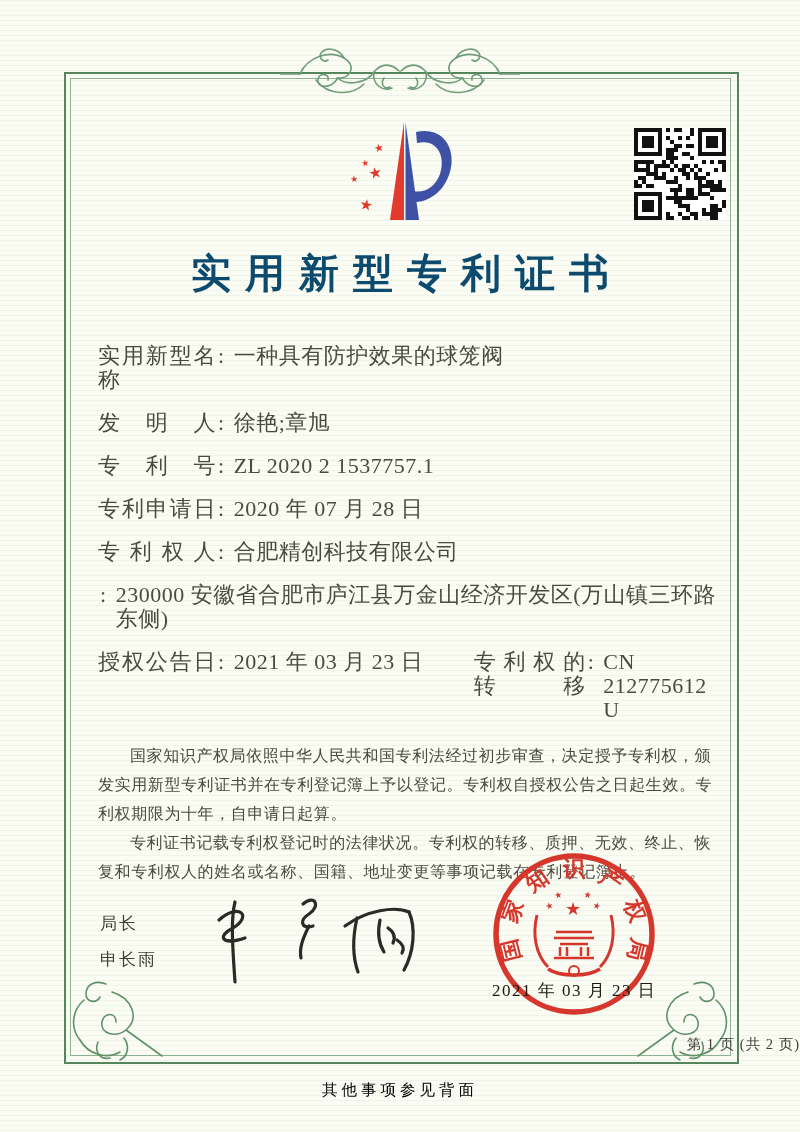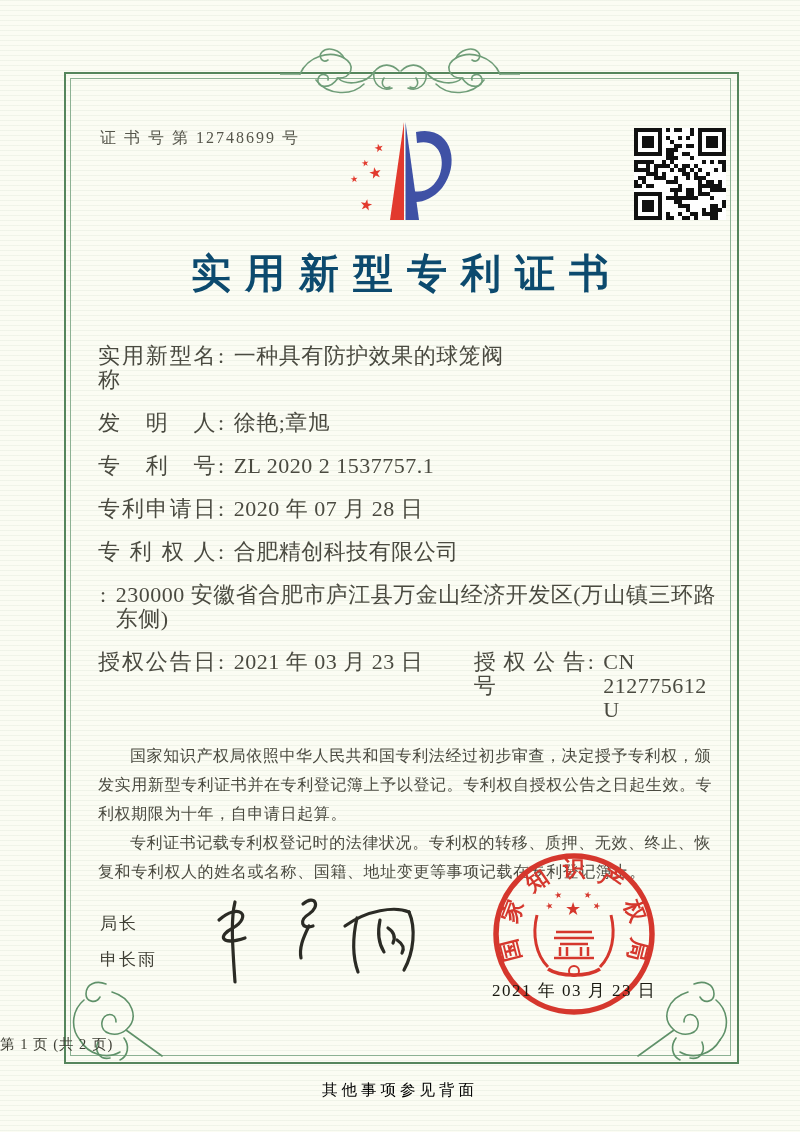--- a/index.html
+++ b/index.html
@@ -31,21 +31,21 @@
   .val{flex:1;}
   .val-fixed{flex:none;width:240px;}
   .lbl2{flex:none;width:112px;text-align:justify;text-align-last:justify;}
   .paras{margin-top:4px;}
   .paras p{margin:0;font-size:16px;line-height:29px;text-indent:2em;letter-spacing:.6px;color:#4a4a40;}
   .officer{position:absolute;left:100px;top:912px;font-size:17px;color:#3f3f35;}
   .officer div{margin-bottom:13px;letter-spacing:2px;}
   .signature{position:absolute;left:205px;top:882px;width:235px;height:108px;}
   .seal{position:absolute;left:483px;top:843px;width:182px;height:182px;}
   .seal-date{position:absolute;left:492px;top:979px;font-size:17px;letter-spacing:1.5px;color:#18180f;}
-  .page-num{position:absolute;left:0;top:1035px;width:800px;text-align:left;font-size:14.5px;letter-spacing:1px;color:#3d3d33;}
+  .page-num{position:absolute;left:0;top:1035px;width:800px;text-align:right;font-size:14.5px;letter-spacing:1px;color:#3d3d33;}
   .back-note{position:absolute;left:0;top:1080px;width:800px;text-align:center;font-size:15.5px;letter-spacing:4px;color:#000000;}
   .ornament-top{position:absolute;left:280px;top:38px;width:240px;height:70px;}
   .flourish-bl{position:absolute;left:54px;top:980px;width:112px;height:92px;}
   .flourish-br{position:absolute;left:634px;top:980px;width:112px;height:92px;transform:scaleX(-1);}
   svg{display:block;}
 </style>
 </head>
 <body>
 
 <div class="page">
@@ -91,21 +91,20 @@
         <path d="M30,20 C18,30 16,48 26,60"></path>
         <path d="M58,12 C78,18 86,38 72,50 C62,58 46,54 48,42 C50,32 62,32 62,42"></path>
         <path d="M72,50 C86,60 94,66 108,76"></path>
         <path d="M26,60 C34,74 52,80 66,72"></path>
         <path d="M44,62 C40,72 46,80 56,78"></path>
         <path d="M70,58 C76,66 74,76 66,80"></path>
       </g>
     </svg>
   </div>
 
-  <div class="cert-no">证 书 号 第 12748699 号</div>
 
   <div class="logo">
     <svg width="132" height="128" viewBox="0 0 132 128">
       <path d="M78,22 C112,14 124,52 104,78 C93,91 78,95 69,90 L72,80 C84,85 97,78 102,64 C108,46 99,28 79,33 Z" fill="#3f51a5"></path>
       <polygon points="66,12 52,110 66,110" fill="#e23a2e"></polygon>
       <polygon points="67.5,12 67.5,110 81,110" fill="#3f51a5"></polygon>
       <g fill="#e23a2e" font-family="'DejaVu Sans',sans-serif">
         <text x="36" y="42" font-size="11" transform="rotate(-14 40 38)">★</text>
         <text x="23" y="56" font-size="9" transform="rotate(-10 27 52)">★</text>
         <text x="12" y="72" font-size="9" transform="rotate(-6 16 68)">★</text>
@@ -308,21 +307,21 @@
       <span class="val">合肥精创科技有限公司</span>
     </div>
     <div class="row">
         <span class="colon">:</span>
       <span class="val">230000 安徽省合肥市庐江县万金山经济开发区(万山镇三环路东侧)</span>
     </div>
     <div class="row">
       <span class="lbl">授权公告日</span>
         <span class="colon">:</span>
       <span class="val val-fixed">2021 年 03 月 23 日</span>
-      <span class="lbl2">授权公告号</span>
+      <span class="lbl2">专利权的转移</span>
         <span class="colon">:</span>
       <span class="val">CN 212775612 U</span>
     </div>
 
     <div class="paras">
       <p>国家知识产权局依照中华人民共和国专利法经过初步审查，决定授予专利权，颁发实用新型专利证书并在专利登记簿上予以登记。专利权自授权公告之日起生效。专利权期限为十年，自申请日起算。</p>
       <p>专利证书记载专利权登记时的法律状况。专利权的转移、质押、无效、终止、恢复和专利权人的姓名或名称、国籍、地址变更等事项记载在专利登记簿上。</p>
     </div>
   </div>
 

